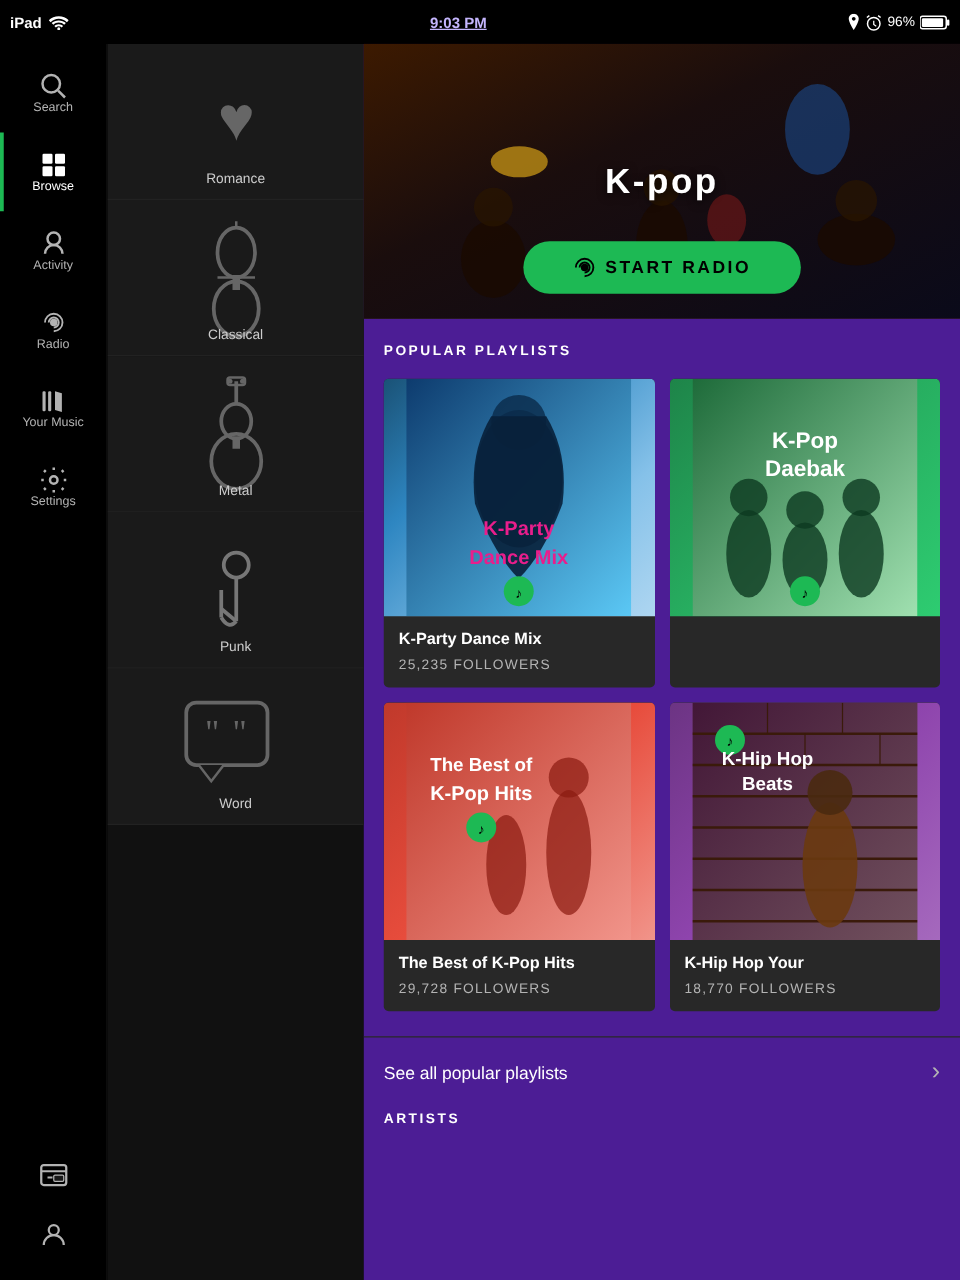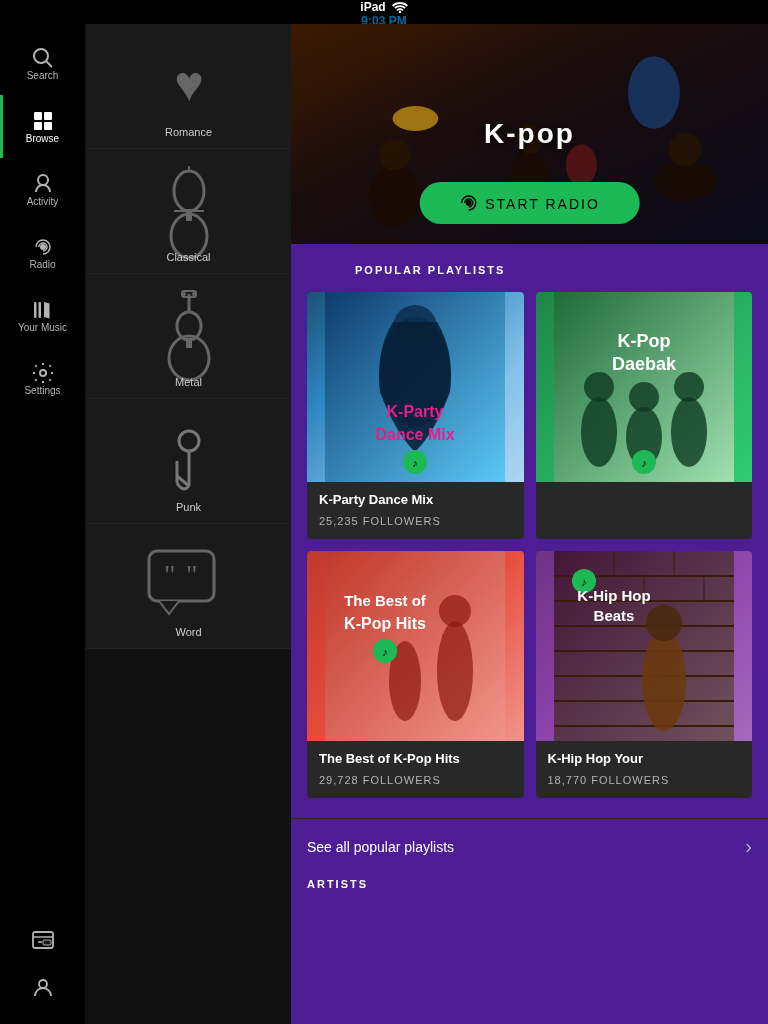--- a/index.html
+++ b/index.html
@@ -9,41 +9,41 @@
       height: 1024px;
       background: #000;
       font-family: -apple-system, 'Helvetica Neue', Arial, sans-serif;
       overflow: hidden;
       display: flex;
       flex-direction: column;
     }
 
     
     #status-bar {
-      height: 24px;
+      height: 35px;
       background: #000;
       display: flex;
       align-items: center;
       justify-content: space-between;
       padding: 0 8px;
       flex-shrink: 0;
-      flex-direction: column;
     }
     .status-left {
       color: #fff;
       font-size: 12px;
       font-weight: 600;
       display: flex;
       align-items: center;
       gap: 6px;
     }
     .status-center {
-      color: #0369a1;
+      color: #c4b5fd;
       font-size: 12px;
       font-weight: 600;
+      text-decoration: underline;
     }
     .status-right {
       color: #fff;
       font-size: 11px;
       display: flex;
       align-items: center;
       gap: 4px;
     }
 
     
@@ -218,25 +218,25 @@
       position: absolute;
       bottom: 20px;
       left: 50%;
       transform: translateX(-50%);
       background: #1db954;
       color: #000;
       border: none;
       border-radius: 24px;
       padding: 12px 40px;
       font-size: 14px;
-      font-weight: 400;
+      font-weight: 700;
       letter-spacing: 2px;
       cursor: pointer;
       display: flex;
-      align-items: flex-end;
+      align-items: flex-start;
       gap: 8px;
       white-space: nowrap;
     }
 
     
     .section {
       padding: 20px 16px;
     }
 
     .section-header {
@@ -245,21 +245,20 @@
       align-items: center;
       margin-bottom: 16px;
     }
 
     .section-title {
       color: #fff;
       font-size: 11px;
       font-weight: 700;
       letter-spacing: 2px;
       text-transform: uppercase;
-      margin-left: 48px;
     }
 
     
     .playlist-grid {
       display: grid;
       grid-template-columns: 1fr 1fr;
       gap: 12px;
     }
 
     .playlist-card {

